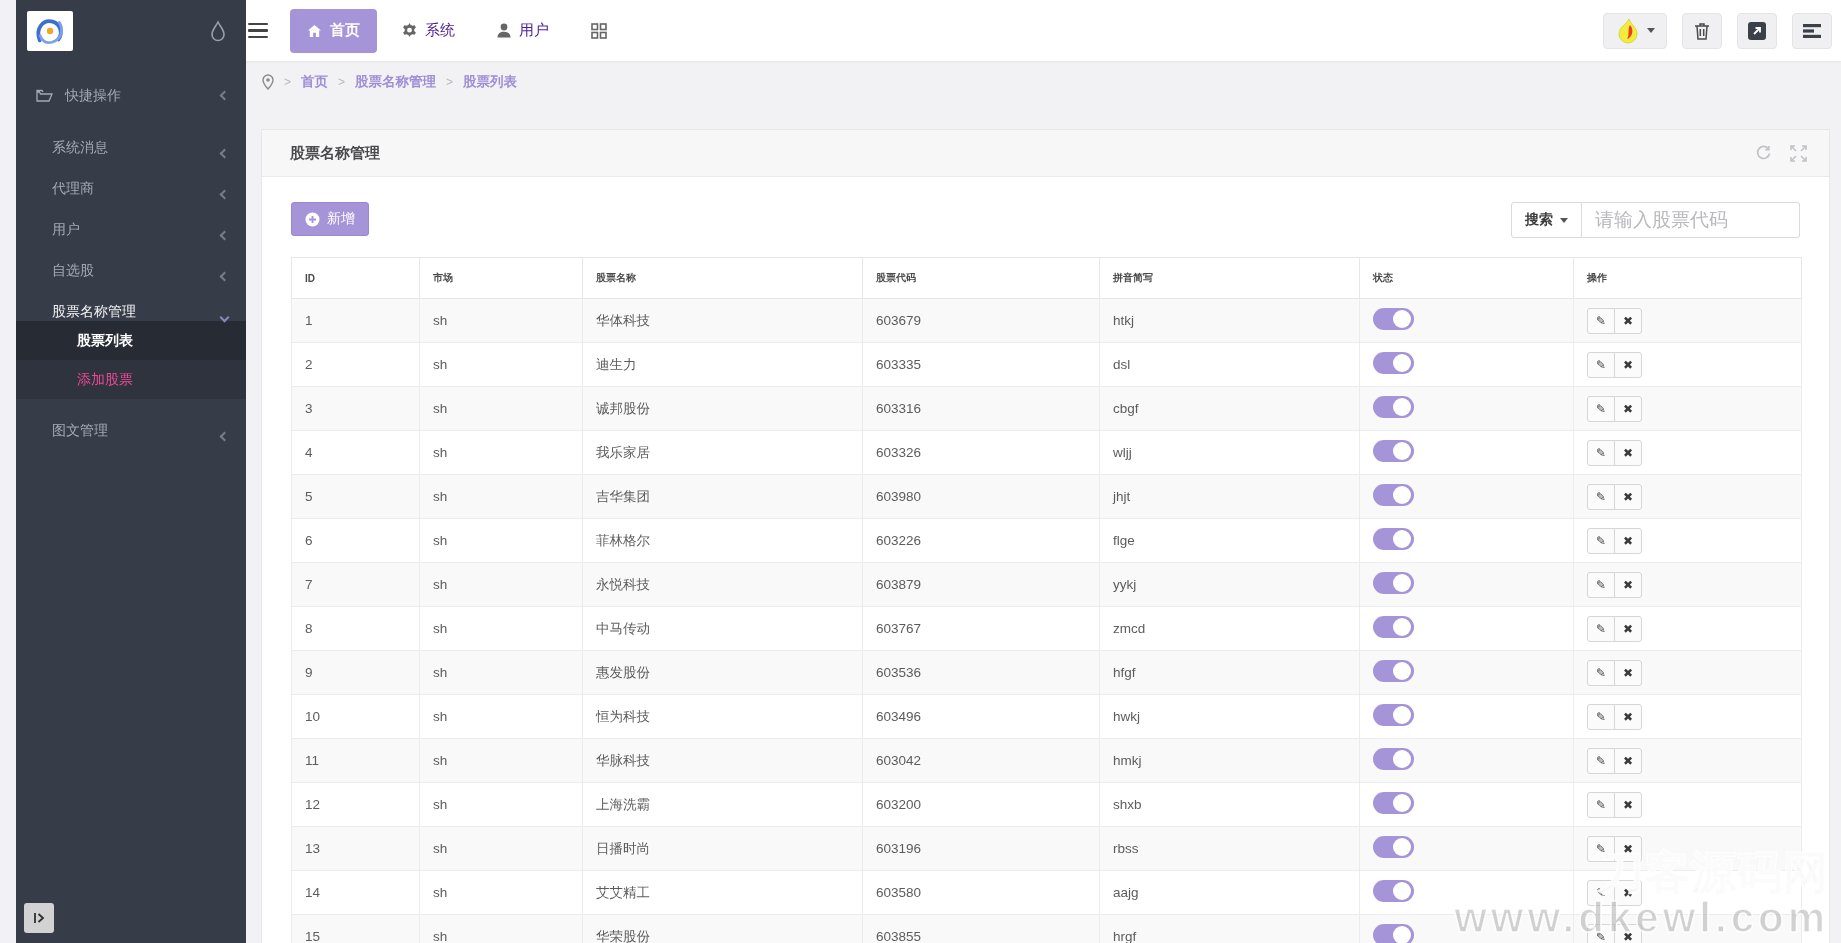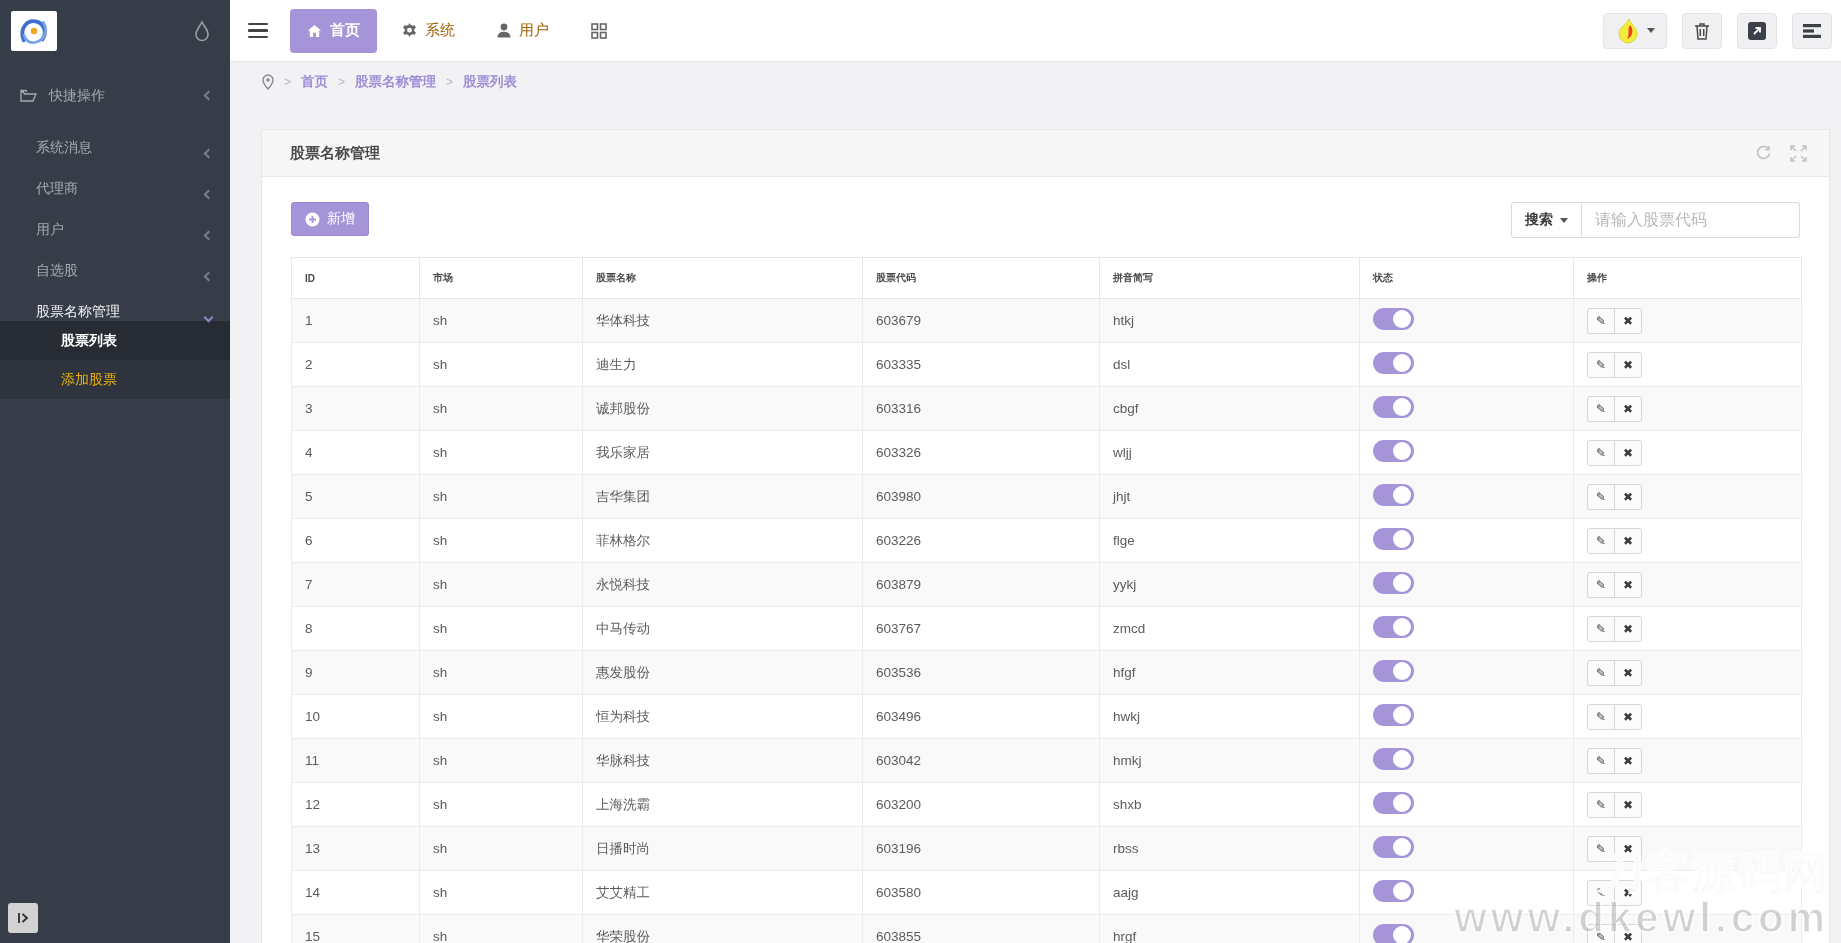--- a/index.html
+++ b/index.html
@@ -5,42 +5,42 @@
   * { box-sizing: border-box; margin: 0; padding: 0; }
   html,body { width:1841px; height:943px; }
   body {
     position: relative;
     overflow: hidden;
     background: #f2f2f4;
     font-family: "Liberation Sans", "DejaVu Sans", sans-serif;
     color: #555;
   }
   
-  .sidebar { position:absolute; left:0; top:0; width:230px; height:943px; background:#373d48; z-index:5; }
+  .sidebar { position:absolute; left:16px; top:0; width:230px; height:943px; background:#373d48; z-index:5; }
   .sidebar-header { height:61px; display:flex; align-items:center; justify-content:space-between; padding:0 20px 0 11px; }
   .logo-box { width:46px; height:40px; background:#fff; border-radius:2px; display:flex; align-items:center; justify-content:center; cursor:pointer; }
   .side-menu { padding-top:14px; }
   .menu-item { height:41px; display:flex; align-items:center; padding:0 18px 0 20px; color:#a4aab4; font-size:14px; cursor:pointer; }
   .menu-item.no-icon { padding-left:36px;align-items:flex-end; }
   .menu-item .mi-icon { margin-right:12px; display:flex; }
   .menu-item .mi-label { flex:1; }
   .menu-item.open { color:#f2f2f4; }
   .chev { width:7px; height:7px; display:inline-block; }
   .chev-left  { border-top:2px solid #777d88; border-left:2px solid #777d88; transform:rotate(-45deg); }
   .chev-down  { border-right:2px solid #8e86b8; border-bottom:2px solid #8e86b8; transform:rotate(45deg); }
   .submenu { background:#2e333d; }
-  .submenu-item { height:39px; display:flex; align-items:center; padding-left:61px; font-size:14px; color:#eab308; cursor:pointer; }
+  .submenu-item { height:39px; display:flex; align-items:center; padding-left:61px; font-size:14px; color:#ec4899; cursor:pointer; }
   .submenu-item.active { color:#ffffff; background:#272b34; font-weight:bold; }
   .collapse-btn { position:absolute; left:8px; bottom:10px; width:30px; height:30px; background:#d2d2d2; border-radius:3px; border:none; display:flex; align-items:center; justify-content:center; cursor:pointer; }
   
   .navbar { position:absolute; left:230px; top:0; width:1611px; height:61px; background:#fff; box-shadow:0 1px 2px rgba(0,0,0,.06); display:flex; align-items:center; z-index:4; }
   .hamburger { margin-left:18px; width:20px; display:flex; flex-direction:column; gap:4px; cursor:pointer; }
   .hamburger span { height:2.5px; background:#444; border-radius:1px; }
   .nav-menu { display:flex; align-items:center; margin-left:22px; gap:8px; }
-  .nav-item { height:44px; display:flex; align-items:center; gap:8px; padding:0 17px; font-size:15px; color:#a16207; border-radius:4px; cursor:pointer; }
+  .nav-item { height:44px; display:flex; align-items:center; gap:8px; padding:0 17px; font-size:15px; color:#4c1d95; border-radius:4px; cursor:pointer; }
   .nav-item.active { background:var(--accent); color:#fff; font-weight:bold; }
   .nav-right { margin-left:auto; display:flex; align-items:center; gap:15px; padding-right:9px; }
   .tool-btn { height:36px; background:#f0f0f2; border:1px solid #e4e4e7; border-radius:4px; display:flex; align-items:center; justify-content:center; gap:7px; cursor:pointer; }
   .avatar-btn { width:64px; }
   .sq-btn { width:40px; }
   .caret-down { width:0; height:0; border-left:4px solid transparent; border-right:4px solid transparent; border-top:5px solid #555; }
   
   .breadcrumb { position:absolute; left:230px; top:61px; height:42px; display:flex; align-items:center; gap:10px; padding-left:32px; font-size:13.5px; z-index:3; }
   .crumb-sep { color:#b8b8bc; font-size:12px; }
   .crumb-link { color:#9f8ed6; font-weight:bold; text-decoration:none; cursor:pointer; }
@@ -48,21 +48,21 @@
   .panel { position:absolute; left:261px; top:129px; width:1569px; height:840px; background:#fff; border:1px solid #e7e7e9; border-bottom:none; }
   .panel-header { height:47px; background:#f7f7f8; border-bottom:1px solid #e9e9eb; display:flex; align-items:center; padding:0 22px 0 28px; }
   .panel-title { font-size:15px; font-weight:bold; color:#4a4a4c; }
   .panel-tools { margin-left:auto; display:flex; align-items:center; gap:18px; }
   .panel-tools .ptool { cursor:pointer; display:flex; }
   .panel-body { padding:25px 29px 0 29px; }
   .toolbar { display:flex; align-items:flex-start; justify-content:space-between; margin-bottom:19px; }
   .add-btn { height:34px; background:var(--accent); color:#fff; border:1px solid #9a87cd; border-radius:3px; font-size:14px; display:flex; align-items:center; gap:7px; padding:12px 13px; cursor:pointer; font-family:inherit; }
   .search-group { display:flex; }
   .search-btn { height:36px; background:#fff; border:1px solid #dadade; border-radius:3px 0 0 3px; font-size:14px; font-weight:bold; color:#3c3c3e; display:flex; align-items:center; gap:7px; padding:0 13px; cursor:pointer; font-family:Liberation Serif, serif; }
-  .search-input { height:36px; width:218px; border:1px solid #dadade; border-left:none; border-radius:0 3px 3px 0; padding:0 13px; font-size:16px; color:#555; font-family:Liberation Sans, sans-serif; outline:none; }
+  .search-input { height:36px; width:218px; border:1px solid #dadade; border-left:none; border-radius:0 3px 3px 0; padding:0 13px; font-size:19px; color:#555; font-family:Liberation Sans, sans-serif; outline:none; }
   .search-input::placeholder { color:#b9b9be; }
   
   table.grid { border-collapse:collapse; table-layout:fixed; width:1510px; }
   .grid th { height:41px; border:1px solid #e7e7e9; text-align:left; padding:0 0 0 13px; font-size:10px; color:#4a4a4c; background:#fff; }
   .grid td { height:44px; border:1px solid #ececee; padding:0 0 0 13px; font-size:13.5px; color:#5c5c5e; }
   .grid tr.odd td { background:#f9f9fa; }
   .col-id{width:128px}.col-market{width:163px}.col-name{width:280px}.col-code{width:237px}.col-pinyin{width:260px}.col-status{width:214px}.col-action{width:228px}
   .toggle { width:41px; height:22px; border-radius:11px; background:var(--accent); position:relative; display:inline-block; cursor:pointer; }
   .toggle .knob { position:absolute; top:2px; right:3px; width:18px; height:18px; border-radius:50%; background:#fff; }
   .act-group { display:inline-flex; }
@@ -121,20 +121,24 @@
         <span class="mi-label">自选股</span>
         <span class="chev chev-left"></span>
       </div>
       <div class="menu-item no-icon open">
         <span class="mi-label">股票名称管理</span>
         <span class="chev chev-down"></span>
       </div>
       <div class="submenu">
         <div class="submenu-item active">股票列表</div>
         <div class="submenu-item">添加股票</div>
+      </div>
+      <div class="menu-item no-icon">
+        <span class="mi-label">图文管理</span>
+        <span class="chev chev-left"></span>
       </div>
     </nav>
   <button class="collapse-btn">
     <span>
       <svg width="16" height="16" viewBox="0 0 16 16">
         <path d="M4 3 L4 13" stroke="#2e2e2e" stroke-width="1.8"></path>
         <path d="M7.5 4 L12 8 L7.5 12" fill="none" stroke="#2e2e2e" stroke-width="1.8"></path>
       </svg>
     </span>
   </button>

